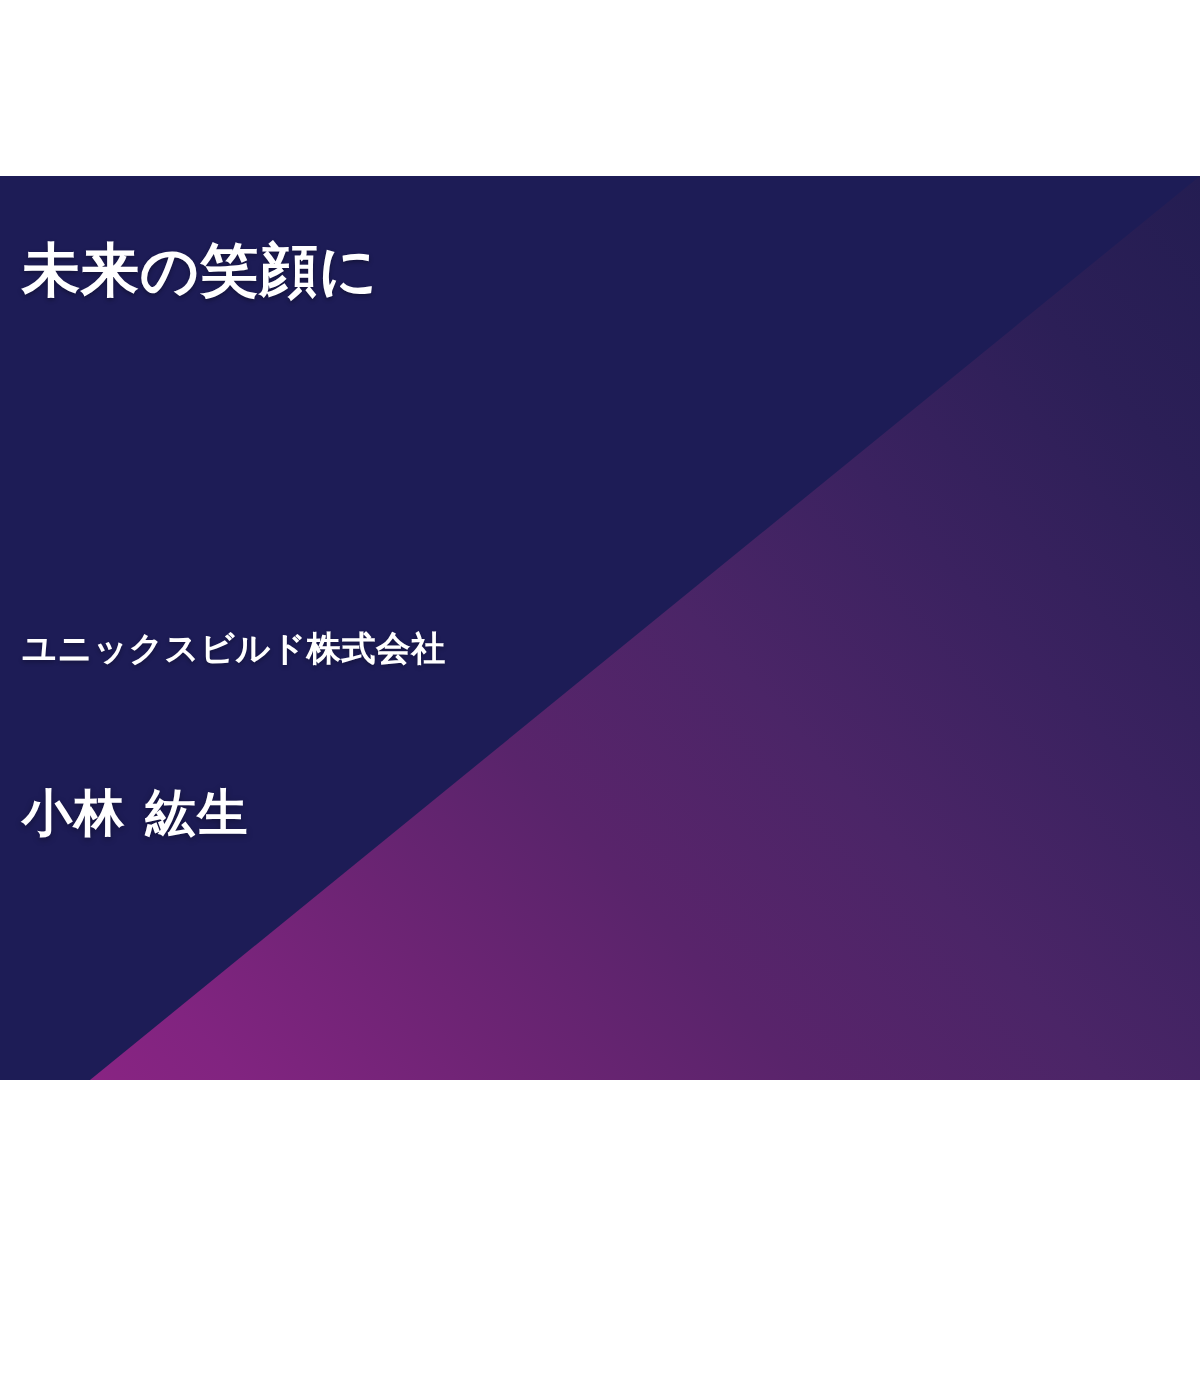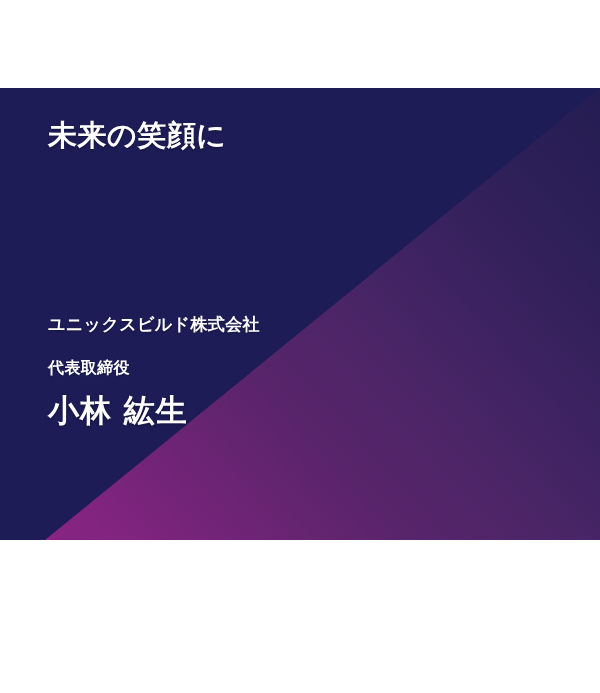--- a/index.html
+++ b/index.html
@@ -47,21 +47,20 @@
         #8d2484 100%);
     -webkit-clip-path: polygon(100% 0%, 100% 100%, 7.5% 100%);
     clip-path: polygon(100% 0%, 100% 100%, 7.5% 100%);
   }
 
   
   .hero-content {
     position: absolute;
     inset: 0;
     color: #ffffff;
-    margin-left: 37px;
   }
 
   .headline {
     position: absolute;
     left: 11px;
     font-family: "DejaVu Serif", "Liberation Serif", serif;
     font-weight: 700;
     font-size: 29px;
     line-height: 1.1;
     letter-spacing: 0.5px;
@@ -97,40 +96,39 @@
     white-space: nowrap;
     text-shadow: 0 1px 2px rgba(0,0,0,0.3);
   }
 
   .person-name {
     position: absolute;
     left: 11px;
     top: 302px;
     font-family: "DejaVu Serif", "Liberation Serif", serif;
     font-weight: 700;
-    font-size: 31px;
+    font-size: 25px;
     letter-spacing: 1px;
     color: #ffffff;
     white-space: nowrap;
     text-shadow: 0 1px 3px rgba(0,0,0,0.35);
   }
 </style>
 </head>
 <body>
 
 <div class="page">
 
   <div class="hero-band">
     <div class="hero-wedge"></div>
 
     <div class="hero-content">
       <div class="headline headline-1">未来の笑顔に</div>
 
 
       <div class="company">ユニックスビルド株式会社</div>
 
-      <div class="role">代表取締役</div>
 
       <div class="person-name">小林 紘生</div>
     </div>
   </div>
 
 </div>
 
 </body></html>

